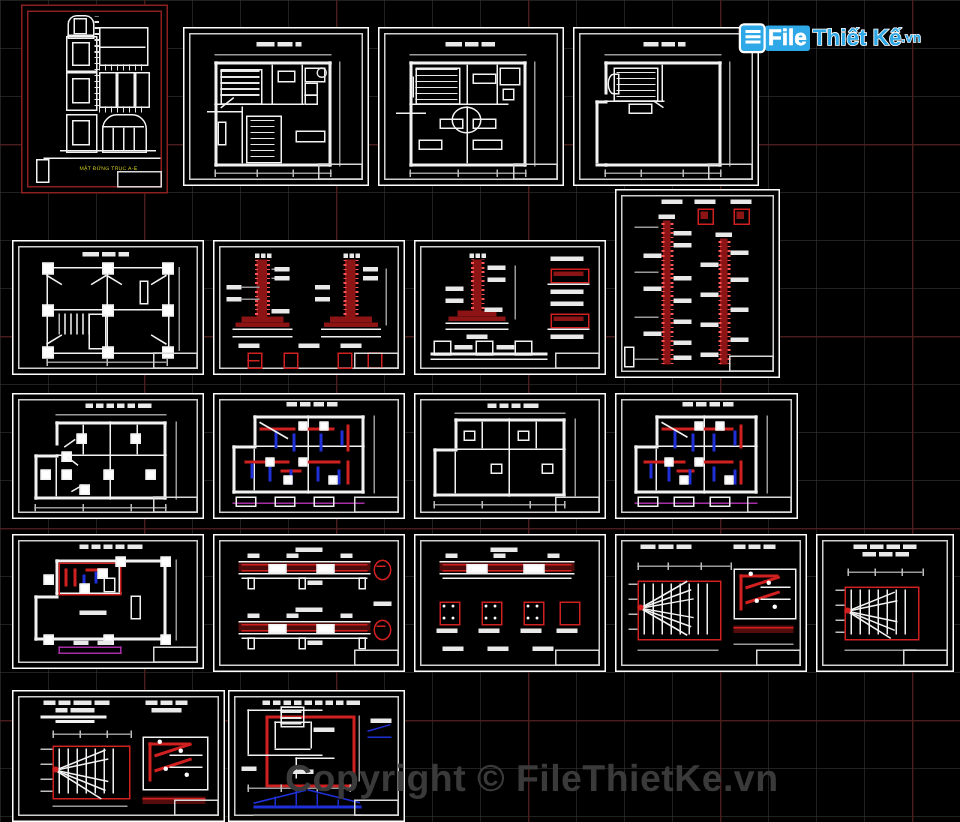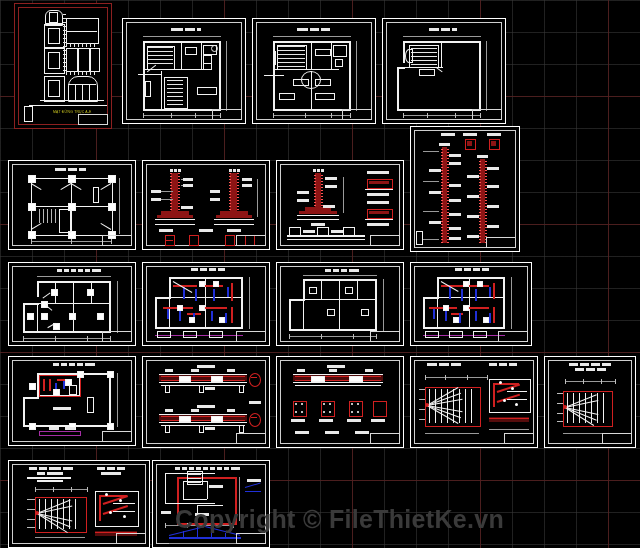--- a/index.html
+++ b/index.html
@@ -220,20 +220,26 @@
     <div class="dim" style="left:20px;top:17px;width:78px"></div>
     <div class="dim" style="left:20px;top:96px;width:78px"></div>
     <div class="tick" style="left:20px;top:94px;height:5px"></div>
     <div class="tick" style="left:44px;top:94px;height:5px"></div>
     <div class="tick" style="left:72px;top:94px;height:5px"></div>
     <div class="tick" style="left:97px;top:94px;height:5px"></div>
     <div class="dim" style="left:103px;top:22px;width:1px;height:70px"></div>
     <div class="tblk"></div>
   </div>
 
+  <div id="logo" style="left:494px;top:17px;">
+    <div class="lg-icon"></div>
+    <span class="lg-file">File</span>
+    <span class="lg-tk">Thiết Kế</span>
+    <span class="lg-vn">.vn</span>
+  </div>
 
   <div class="panel" style="left:8px;top:160px;width:126px;height:88px;">
     <div class="inner"></div>
     <div class="lbl" style="left:46px;top:7px;width:11px"></div>
     <div class="lbl" style="left:59px;top:7px;width:9px"></div>
     <div class="lbl" style="left:70px;top:7px;width:7px"></div>
 
     <div class="wt" style="left:22px;top:17px;width:80px;height:56px"></div>
     <div class="w" style="left:22px;top:45px;width:80px;height:1px"></div>
     <div class="w" style="left:62px;top:17px;width:1px;height:56px"></div>
@@ -890,15 +896,15 @@
     <div class="b" style="left:52px;top:65px;width:36px;height:1px;transform:rotate(14deg);transform-origin:left"></div>
     <div class="b" style="left:16px;top:76px;width:72px;height:2px"></div>
     <div class="b" style="left:30px;top:70px;width:1px;height:6px"></div>
     <div class="b" style="left:44px;top:66px;width:1px;height:10px"></div>
     <div class="b" style="left:58px;top:68px;width:1px;height:8px"></div>
     <div class="b" style="left:72px;top:72px;width:1px;height:4px"></div>
     <div class="dim" style="left:16px;top:82px;width:72px"></div>
     <div class="tblk"></div>
   </div>
 
-  <div id="copyright" style="left:175px;top:505px;">Copyright © FileThietKe.vn</div>
+  <div id="copyright" style="left:190px;top:505px;">Copyright © FileThietKe.vn</div>
 
 </div>
 
 </body></html>

